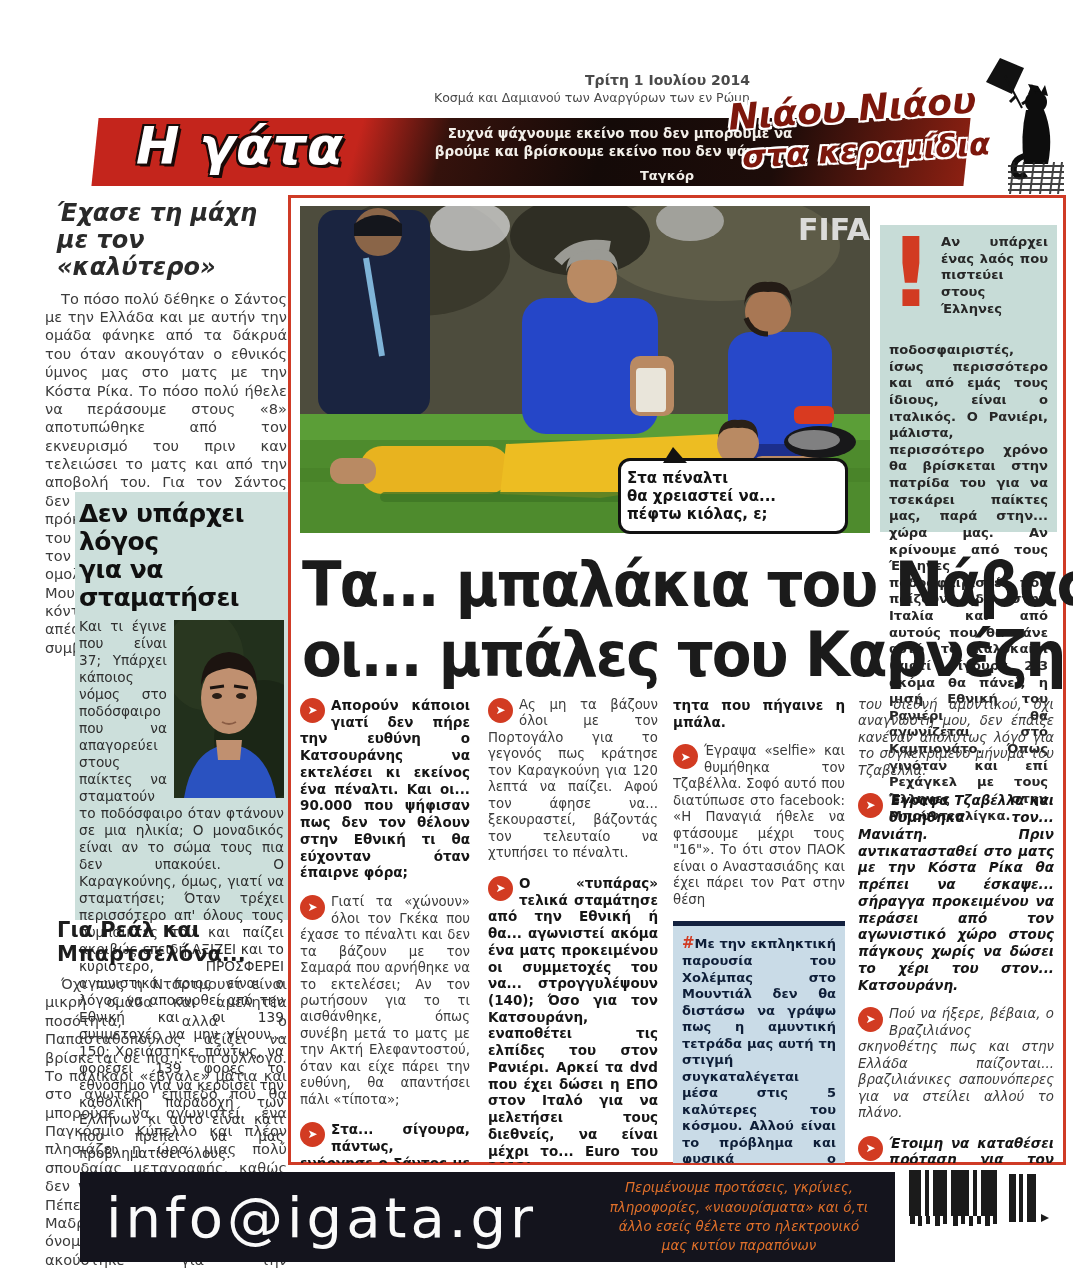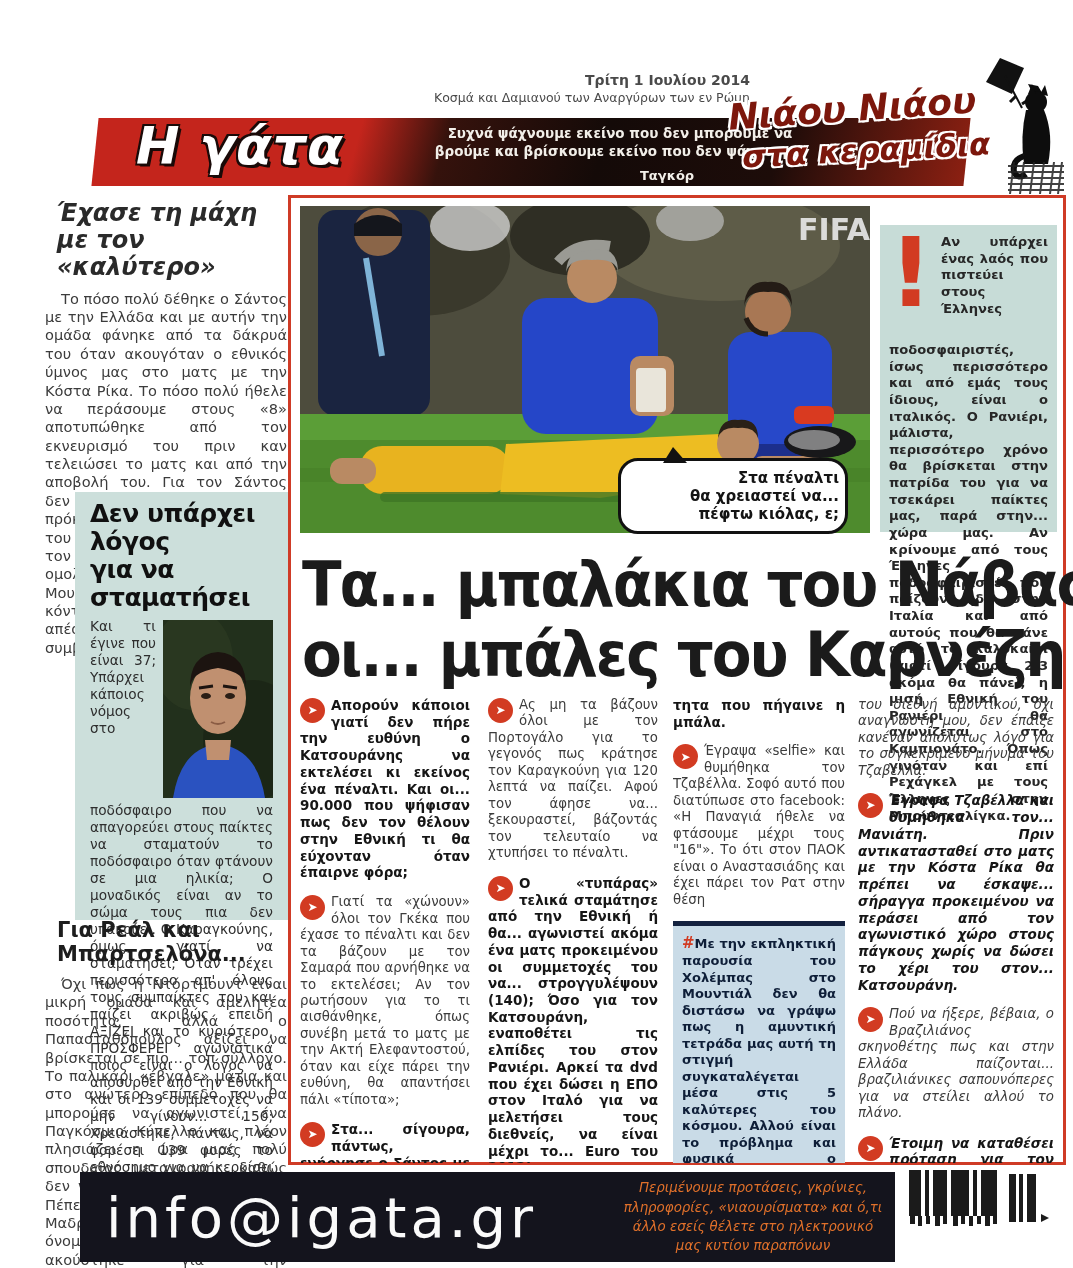--- a/index.html
+++ b/index.html
@@ -20,31 +20,31 @@
   .quote-author{left:640px;top:168px;width:120px;color:#f2efe9;font-size:13px;font-weight:700;}
   .logo-l1{left:728px;top:88px;font-size:36px;font-style:italic;font-weight:900;color:#7c170c;transform:rotate(-4deg);
     text-shadow:-2px -2px 0 #fff,2px -2px 0 #fff,-2px 2px 0 #fff,2px 2px 0 #fff;}
   .logo-l2{left:742px;top:132px;font-size:31px;font-style:italic;font-weight:900;color:#7c170c;transform:rotate(-3deg);
     text-shadow:-2px -2px 0 #fff,2px -2px 0 #fff,-2px 2px 0 #fff,2px 2px 0 #fff;}
   .cat-box{left:972px;top:56px;width:98px;height:142px;}
   
   .la1{left:45px;top:200px;width:242px;}
   .la1 .ttl{font-size:24px;font-weight:600;color:#2a2a2a;line-height:1.12;padding-left:12px;font-style:italic;}
   .leftbody{font-size:14.6px;line-height:1.26;color:#3c3c3c;text-align:justify;text-indent:16px;margin-top:9px;}
-  .la2{left:75px;top:492px;width:213px;height:428px;background:#ccdfdb;padding:8px 15px;box-sizing:border-box;}
+  .la2{left:75px;top:492px;width:213px;height:428px;background:#ccdfdb;padding:8px 4px;box-sizing:border-box;}
   .la2 .ttl{font-size:25px;font-weight:800;color:#101010;line-height:1.12;letter-spacing:-0.5px;}
   .la2 .bdy{font-size:13.7px;line-height:1.24;color:#2e2e2e;text-align:justify;margin-top:6px;}
   .portrait{float:right;width:110px;height:178px;margin:2px 0 4px 7px;}
   .la3{left:45px;top:918px;width:242px;}
   .la3 .ttl{font-size:21px;font-weight:700;color:#1d1d1d;padding-left:12px;}
   
   .frame{left:288px;top:195px;width:778px;height:970px;border:3px solid #cf3b26;background:#fff;box-sizing:border-box;}
   .photo{left:300px;top:206px;width:670px;height:327px;}
-  .bubble{left:618px;top:458px;width:212px;background:#fff;border:3px solid #111;border-radius:20px;
-    padding:8px 6px;font-size:15px;font-weight:700;color:#141414;text-align:right;line-height:1.2;}
+  .bubble{left:618px;top:458px;width:212px;background:#fff;border:3px solid #111;border-radius:12px;
+    padding:8px 6px;font-size:15px;font-weight:700;color:#141414;text-align:left;line-height:1.2;}
   .bubble:before{content:"";position:absolute;top:-14px;left:42px;width:0;height:0;
     border-left:10px solid transparent;border-right:14px solid transparent;border-bottom:16px solid #111;}
   .sidebar-note{left:880px;top:225px;width:177px;height:307px;background:#c7dcd7;padding:9px 9px;box-sizing:border-box;
     font-size:13.1px;font-weight:700;color:#272727;line-height:1.27;text-align:justify;}
   .excl{float:left;width:44px;height:106px;margin:2px 8px 0 0;color:#d23b22;font-size:96px;font-weight:900;
     line-height:0.78;text-align:center;}
   .hl{font-size:58px;font-weight:900;color:#1b1b1b;letter-spacing:-2px;white-space:nowrap;transform:scaleY(1.08);transform-origin:left top;}
   .hl1{left:302px;top:548px;}
   .hl2{left:302px;top:618px;}
   
@@ -56,21 +56,21 @@
   .it{font-size:13.3px;line-height:1.24;color:#3c3c3c;text-align:justify;margin:0 0 13px 0;}
   .it.bold{font-weight:700;color:#161616;font-size:13.5px;}
   .bullet{float:left;width:25px;height:25px;border-radius:50%;background:#d23b22;color:#fff;
     display:flex;align-items:center;justify-content:center;font-size:12px;margin:1px 6px 1px 0;}
   .hashbox{margin-top:4px;border-top:5px solid #14223f;background:#c9dbe7;padding:8px 9px;
     font-weight:700;font-size:13px;color:#0e1e38;line-height:1.27;text-align:justify;}
   .hashg{color:#d23b22;font-weight:900;font-size:15px;}
   
   .fbar{left:80px;top:1172px;width:815px;height:90px;background:#14141d;display:flex;align-items:center;}
   .femail{margin-left:26px;font-size:56px;color:#fafafa;letter-spacing:4px;font-weight:400;}
-  .fnote{margin-left:auto;margin-right:8px;width:268px;font-size:13.4px;font-style:italic;color:#e0702a;
+  .fnote{margin-left:auto;margin-right:22px;width:268px;font-size:13.4px;font-style:italic;color:#e0702a;
     line-height:1.45;text-align:center;}
   .fbarcode{left:905px;top:1170px;width:152px;height:60px;}
 </style>
 </head>
 <body>
 
 <div class="abs date-block">
   <div class="date-l1">Τρίτη 1 Ιουλίου 2014</div>
   <div class="date-l2">Κοσμά και Δαμιανού των Αναργύρων των εν Ρώμη</div>
 </div>

